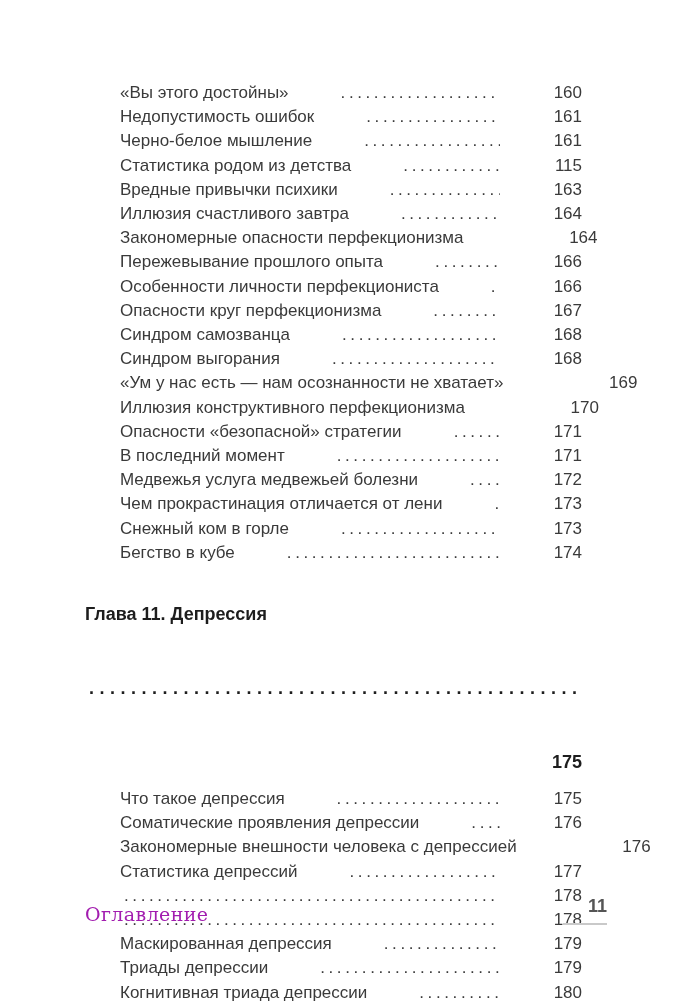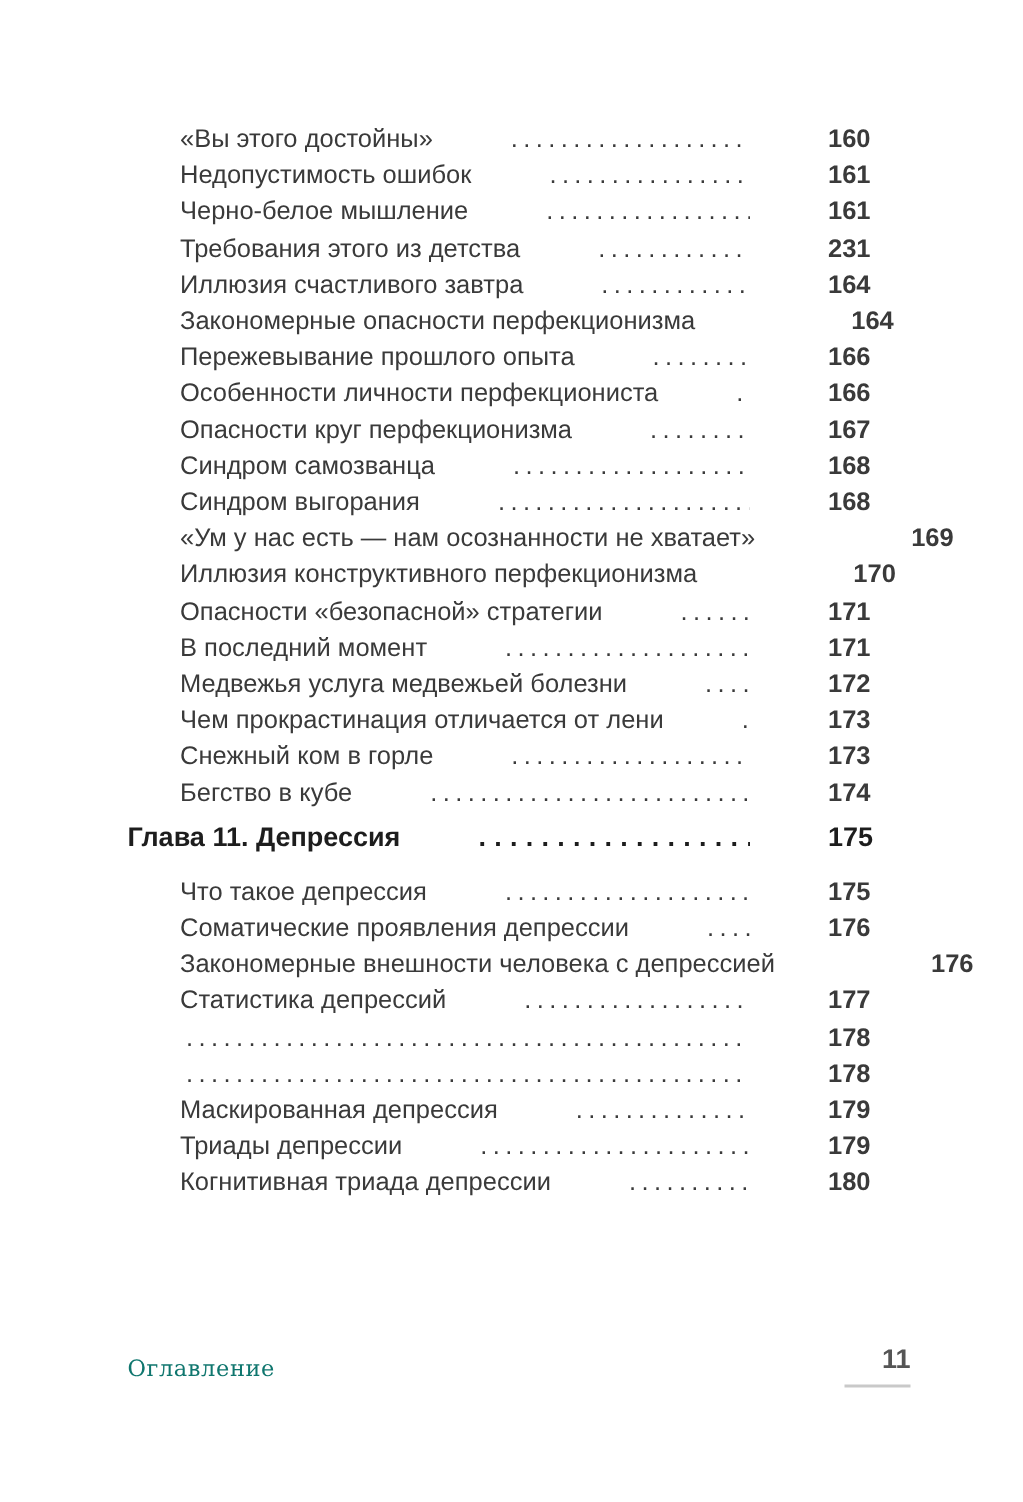--- a/index.html
+++ b/index.html
@@ -40,43 +40,44 @@
     overflow: hidden;
     white-space: nowrap;
     margin: 0 4px;
   }
   .row .dots::after {
     content: "..........................................................................................................................................................";
     letter-spacing: 3.6px;
   }
   .row .pg {
     min-width: 30px;
+    text-align: right;
     white-space: nowrap;
     flex-shrink: 0;
-    font-weight: bold;
   }
   .row.chapter {
     padding-left: 0;
     font-weight: bold;
     font-size: 18px;
     line-height: 26px;
     color: #1d1d1d;
-    margin-top: 4px;
+    margin-top: 36px;
     margin-bottom: 12px;
+    flex-direction: column;
   }
   .row.chapter .dots::after {
     letter-spacing: 5.5px;
   }
   .footer-label {
     position: absolute;
     left: 85px;
     top: 903px;
     font-family: "DejaVu Serif", serif;
-    font-size: 15px;
-    color: #0f766e;
+    font-size: 19px;
+    color: #a21caf;
     letter-spacing: 0.4px;
   }
   .footer-page {
     position: absolute;
     top: 896px;
     left: 563px;
     width: 44px;
     text-align: right;
     font-weight: bold;
     font-size: 18px;
@@ -100,23 +101,28 @@
       <span class="title">Недопустимость ошибок</span>
       <span class="dots"></span>
       <span class="pg">161</span>
     </div>
       <div class="row entry">
       <span class="title">Черно-белое мышление</span>
       <span class="dots"></span>
       <span class="pg">161</span>
     </div>
       <div class="row entry">
-      <span class="title">Требования этого из детства</span>
-      <span class="dots"></span>
-      <span class="pg">231</span>
+      <span class="title">Статистика родом из детства</span>
+      <span class="dots"></span>
+      <span class="pg">115</span>
+    </div>
+      <div class="row entry">
+      <span class="title">Вредные привычки психики</span>
+      <span class="dots"></span>
+      <span class="pg">163</span>
     </div>
       <div class="row entry">
       <span class="title">Иллюзия счастливого завтра</span>
       <span class="dots"></span>
       <span class="pg">164</span>
     </div>
       <div class="row entry">
       <span class="title">Закономерные опасности перфекционизма</span>
       <span class="dots"></span>
       <span class="pg">164</span>

